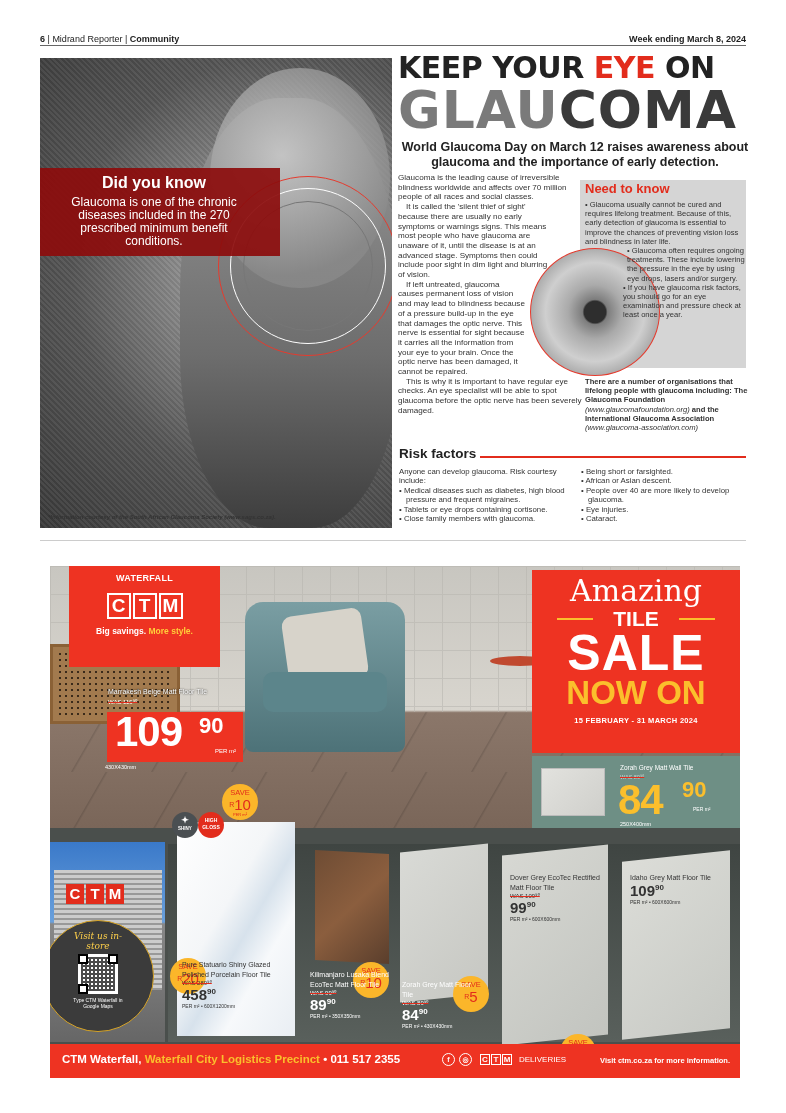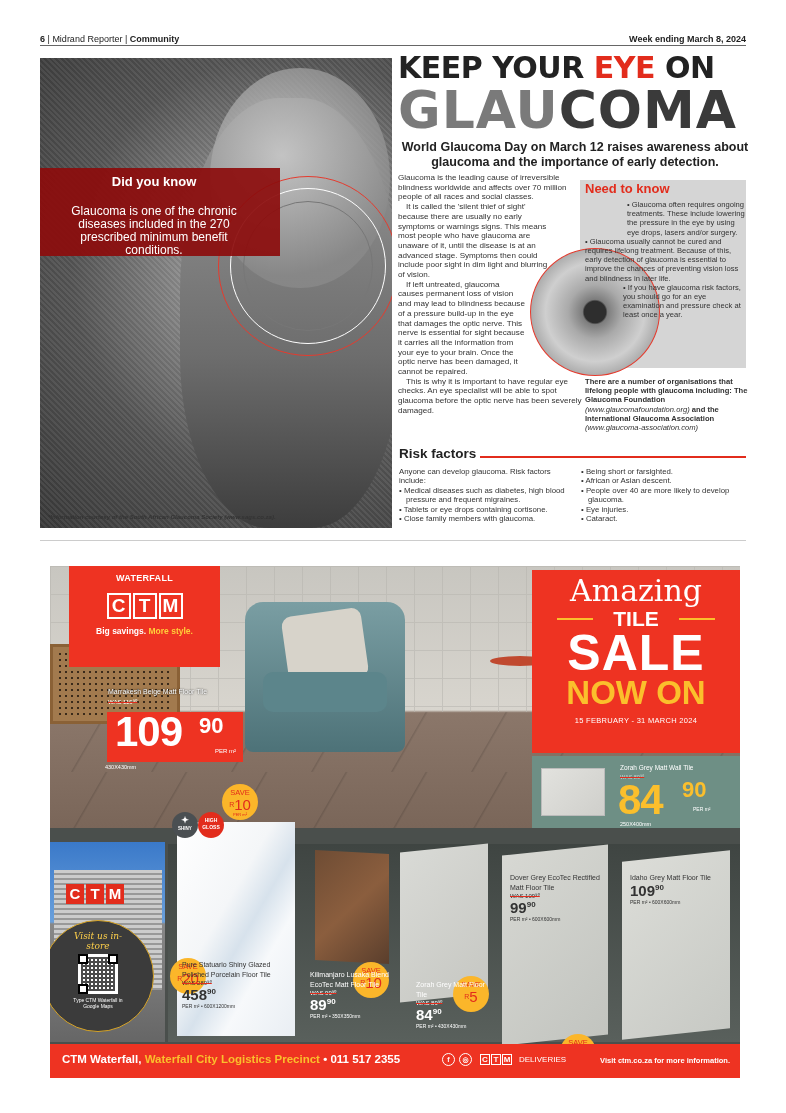--- a/index.html
+++ b/index.html
@@ -15,21 +15,21 @@
   
   .hero { left: 40px; top: 58px; width: 352px; height: 470px; background: radial-gradient(circle at 70% 45%, #bdbdbd 0%, #8b8b8b 30%, #555 60%, #3a3a3a 100%); overflow: hidden; }
   .hero .texture { position:absolute; inset:0; background: repeating-linear-gradient(45deg, rgba(255,255,255,0.05) 0 2px, rgba(0,0,0,0.06) 2px 4px); }
   .hero .face { position:absolute; left:140px; top:40px; width:220px; height:430px; border-radius: 45% 45% 40% 40%; background: linear-gradient(180deg,#9a9a9a,#6d6d6d 60%,#3d3d3d); }
   .hero .hand { position:absolute; left:170px; top:10px; width:180px; height:220px; border-radius:50%; background: radial-gradient(circle at 40% 40%,#d0d0d0,#8a8a8a 70%); opacity:0.8; }
   .eye-ring { position:absolute; border-radius:50%; }
   .ring1 { left:178px; top:118px; width:180px; height:180px; border:1px solid #e53b2e; }
   .ring2 { left:190px; top:130px; width:156px; height:156px; border:1px solid #ffffff; }
   .ring3 { left:203px; top:143px; width:130px; height:130px; border:1px solid #777; }
   .did-you-know { position:absolute; left:-12px; top:110px; width:252px; height:88px; background: rgba(140,12,12,0.92); color:#fff; text-align:center; padding-top:6px; }
-  .did-you-know .title { font-weight:bold; font-size:13px; margin-bottom:16px; }
+  .did-you-know .title { font-weight:bold; font-size:16px; margin-bottom:4px; }
   .did-you-know .body { font-size:12px; line-height:13px; padding: 0 30px; }
   .hero .credit { position:absolute; left:8px; bottom:8px; font-size:6px; font-style:italic; font-weight:bold; color:#333; }
 
   
   .title1 { left: 398px; top: 50px; font-size: 30px; font-weight: 900; letter-spacing: -0.5px; color: #222; font-family: "DejaVu Sans", sans-serif; }
   .title1 .red { color: #e22c1c; }
   .title2 { left: 398px; top: 82px; font-size: 52px; font-weight: 900; letter-spacing: 1px; color: #7a7a7a; font-family: "DejaVu Sans", sans-serif; line-height: 56px; }
   .title2 .dark { color: #3a3a3a; }
   .subtitle { left: 400px; top: 140px; width: 350px; text-align:center; font-size: 12.5px; font-weight: bold; line-height: 15px; color:#222; }
 
@@ -89,21 +89,21 @@
   .save-badge .r { display:block; font-size:15px; line-height:15px; }
   .save-badge .r small { font-size:7px; vertical-align: top; }
   .save-badge .p { display:block; font-size:4px; line-height:5px; }
 
   .sale-panel { position:absolute; left:482px; top:4px; width:208px; height:183px; background:#ee3322; text-align:center; color:#fff; }
   .sale-panel .amazing { font-family: "DejaVu Serif", serif; font-size:30px; margin-top:4px; line-height:34px; }
   .sale-panel .tile-row { display:flex; align-items:center; justify-content:center; gap:20px; font-size:21px; font-weight:bold; line-height:22px; }
   .sale-panel .tile-row .line { width:36px; height:2px; background:#fbbf2c; }
   .sale-panel .sale { font-size:50px; font-weight:bold; line-height:46px; letter-spacing:1px; }
   .sale-panel .nowon { font-size:33px; font-weight:bold; color:#fbbf2c; line-height:34px; }
-  .sale-panel .dates { font-size:7.5px; font-weight:normal; margin-top:6px; letter-spacing:0.3px; }
+  .sale-panel .dates { font-size:7.5px; font-weight:bold; margin-top:6px; letter-spacing:0.3px; }
 
   .wall-tile-panel { position:absolute; left:482px; top:190px; width:208px; height:84px; background:#6e8f85; }
   .wall-tile-img { position:absolute; left:9px; top:12px; width:64px; height:48px; background: linear-gradient(135deg,#e2e2de,#cfcfcb); border:1px solid #bbb; }
   .wall-tile-name { position:absolute; left:88px; top:8px; font-size:6.5px; color:#fff; }
   .wall-tile-was { position:absolute; left:88px; top:17px; font-size:5.5px; color:#c7d3cf; text-decoration: line-through; text-decoration-color: #e22c1c; }
   .wall-tile-price { position:absolute; left:86px; top:20px; font-size:42px; font-weight:bold; color:#fbbf2c; letter-spacing:-1px; }
   .wall-tile-cents { position:absolute; left:150px; top:21px; font-size:22px; font-weight:bold; color:#fbbf2c; }
   .wall-tile-per { position:absolute; left:161px; top:50px; font-size:5px; color:#fff; }
   .wall-tile-size { position:absolute; left:88px; top:65px; font-size:5.5px; color:#fff; }
   .more-specials { position:absolute; left:482px; top:274px; width:208px; height:20px; background:#ee3322; color:#fff; font-size:11px; font-weight:bold; text-align:center; line-height:20px; letter-spacing:0.2px; }
@@ -191,37 +191,37 @@
   <p>Glaucoma is the leading cause of irreversible blindness worldwide and affects over 70 million people of all races and social classes.</p>
   <p class="indent" style="padding-right:30px">It is called the 'silent thief of sight' because there are usually no early symptoms or warnings signs. This means most people who have glaucoma are unaware of it, until the disease is at an advanced stage. Symptoms then could include poor sight in dim light and blurring of vision.</p>
   <p class="indent" style="padding-right:58px">If left untreated, glaucoma causes permanent loss of vision and may lead to blindness because of a pressure build-up in the eye that damages the optic nerve. This nerve is essential for sight because it carries all the information from your eye to your brain. Once the optic nerve has been damaged, it cannot be repaired.</p>
   <p class="indent">This is why it is important to have regular eye checks. An eye specialist will be able to spot glaucoma before the optic nerve has been severely damaged.</p>
 </div>
 
 <div class="abs need-box"></div>
 <div class="abs eye-circle"></div>
 <div class="abs need-title">Need to know</div>
 <div class="abs need-text">
+  <div class="li">• Glaucoma usually cannot be cured and requires lifelong treatment. Because of this, early detection of glaucoma is essential to improve the chances of preventing vision loss and blindness in later life.</div>
   <div class="li" style="padding-left:42px">• Glaucoma often requires ongoing treatments. These include lowering the pressure in the eye by using eye drops, lasers and/or surgery.</div>
-  <div class="li">• Glaucoma usually cannot be cured and requires lifelong treatment. Because of this, early detection of glaucoma is essential to improve the chances of preventing vision loss and blindness in later life.</div>
   <div class="li" style="padding-left:38px">• If you have glaucoma risk factors, you should go for an eye examination and pressure check at least once a year.</div>
 </div>
 
 <div class="abs orgs">
   <b>There are a number of organisations that lifelong people with glaucoma including:</b>
   <b>The Glaucoma Foundation</b>
   <i>(www.glaucomafoundation.org)</i><b> and the </b>
   <b>International Glaucoma Association</b>
   <i>(www.glaucoma-association.com)</i>
 </div>
 
 <div class="abs risk-title">Risk factors</div>
 <div class="abs risk-line"></div>
 <div class="abs risk-col1">
-  <div>Anyone can develop glaucoma. Risk factors include:</div>
+  <div>Anyone can develop glaucoma. Risk courtesy include:</div>
   <div class="bullet">• Medical diseases such as diabetes, high blood pressure and frequent migraines.</div>
   <div class="bullet">• Tablets or eye drops containing cortisone.</div>
   <div class="bullet">• Close family members with glaucoma.</div>
 </div>
 <div class="abs risk-col2">
   <div class="bullet">• Being short or farsighted.</div>
   <div class="bullet">• African or Asian descent.</div>
   <div class="bullet">• People over 40 are more likely to develop glaucoma.</div>
   <div class="bullet">• Eye injuries.</div>
   <div class="bullet">• Cataract.</div>
@@ -344,21 +344,21 @@
       <span class="name">Kilimanjaro Lusaka Blend EcoTec Matt Floor Tile</span>
       <span class="was">WAS 99⁹⁰</span>
       <span class="price"><span>89</span><sup>90</sup></span>
       <span class="meta">PER m² • 350X350mm</span>
     </div>
 
     <div class="save-badge" style="left:403px; top:110px;">
       <span class="s">SAVE</span>
       <span class="r"><small>R</small><span>5</span></span>
     </div>
-    <div class="prod-text light-text" style="left:352px; top:152px; width:80px;margin-left:14px;">
+    <div class="prod-text light-text" style="left:352px; top:152px; width:80px;">
       <span class="name">Zorah Grey Matt Floor Tile</span>
       <span class="was">WAS 89⁹⁰</span>
       <span class="price"><span>84</span><sup>90</sup></span>
       <span class="meta">PER m² • 430X430mm</span>
     </div>
 
     <div class="prod-text dark-text" style="left:460px; top:45px; width:90px;">
       <span class="name">Dover Grey EcoTec Rectified Matt Floor Tile</span>
       <span class="was">WAS 109⁹⁰</span>
       <span class="price"><span>99</span><sup>90</sup></span>

